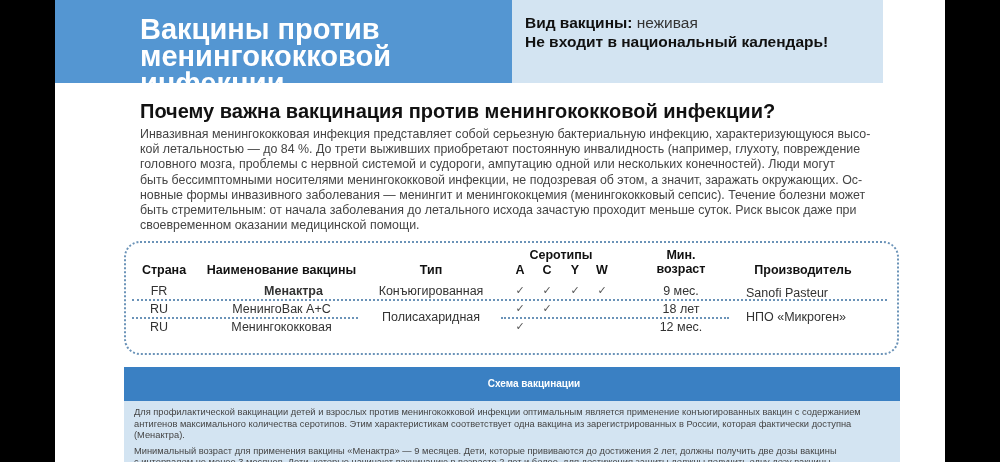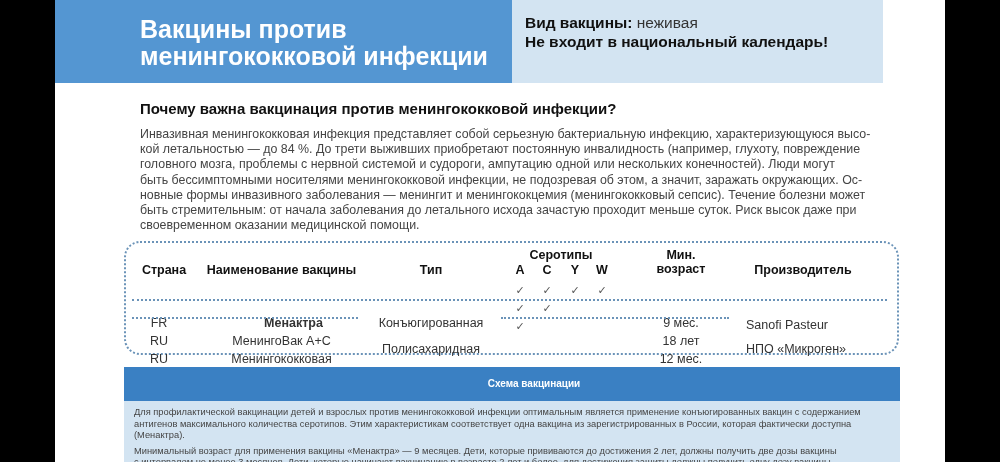--- a/index.html
+++ b/index.html
@@ -11,56 +11,56 @@
       background: #ffffff; overflow: hidden;
     }
 
     
     .hdr-left {
       position: absolute; left: 0; top: 0; width: 457px; height: 83px;
       background: #5496d2; color: #fff;
     }
     .hdr-title {
       position: absolute; left: 85px; top: 16px;
-      font-size: 25px; font-weight: bold; line-height: 27px; color: #fff;
+      font-size: 29px; font-weight: bold; line-height: 27px; color: #fff;
     }
     .hdr-right {
       position: absolute; left: 457px; top: 0; width: 371px; height: 83px;
       background: #d3e4f2;
     }
     .hdr-info {
       position: absolute; left: 13px; top: 14px;
       font-size: 15.5px; line-height: 18.5px; color: #111;
     }
     .hdr-info b { font-weight: bold; }
     .hdr-info .val { color: #333; font-weight: normal; }
 
     
     .sec-title {
       position: absolute; left: 85px; top: 100px;
-      font-size: 15px; font-weight: bold; color: #111;
+      font-size: 20px; font-weight: bold; color: #111;
     }
     .sec-body {
       position: absolute; left: 85px; top: 127px; width: 760px;
       font-size: 12.4px; line-height: 15.2px; color: #444;
     }
     .sec-body span { display: block; white-space: nowrap; }
 
     
     .tbl-box {
       position: absolute; left: 69px; top: 241px; width: 775px; height: 114px;
       border: 2px dotted #6b93b8; border-radius: 16px;
     }
     .th {
       position: absolute; font-size: 12.5px; font-weight: bold; color: #111;
       text-align: center; line-height: 14px;
     }
     .td {
       position: absolute; font-size: 12.5px; color: #333; line-height: 14px;
-      text-align: center; white-space: nowrap; margin-top: 32px;
+      text-align: center; white-space: nowrap;
     }
     .chk {
       position: absolute; font-size: 11px; color: #555; line-height: 14px;
       width: 14px; text-align: center;
     }
     .dline {
       position: absolute; height: 0; border-top: 2px dotted #6b93b8;
     }
 
     

